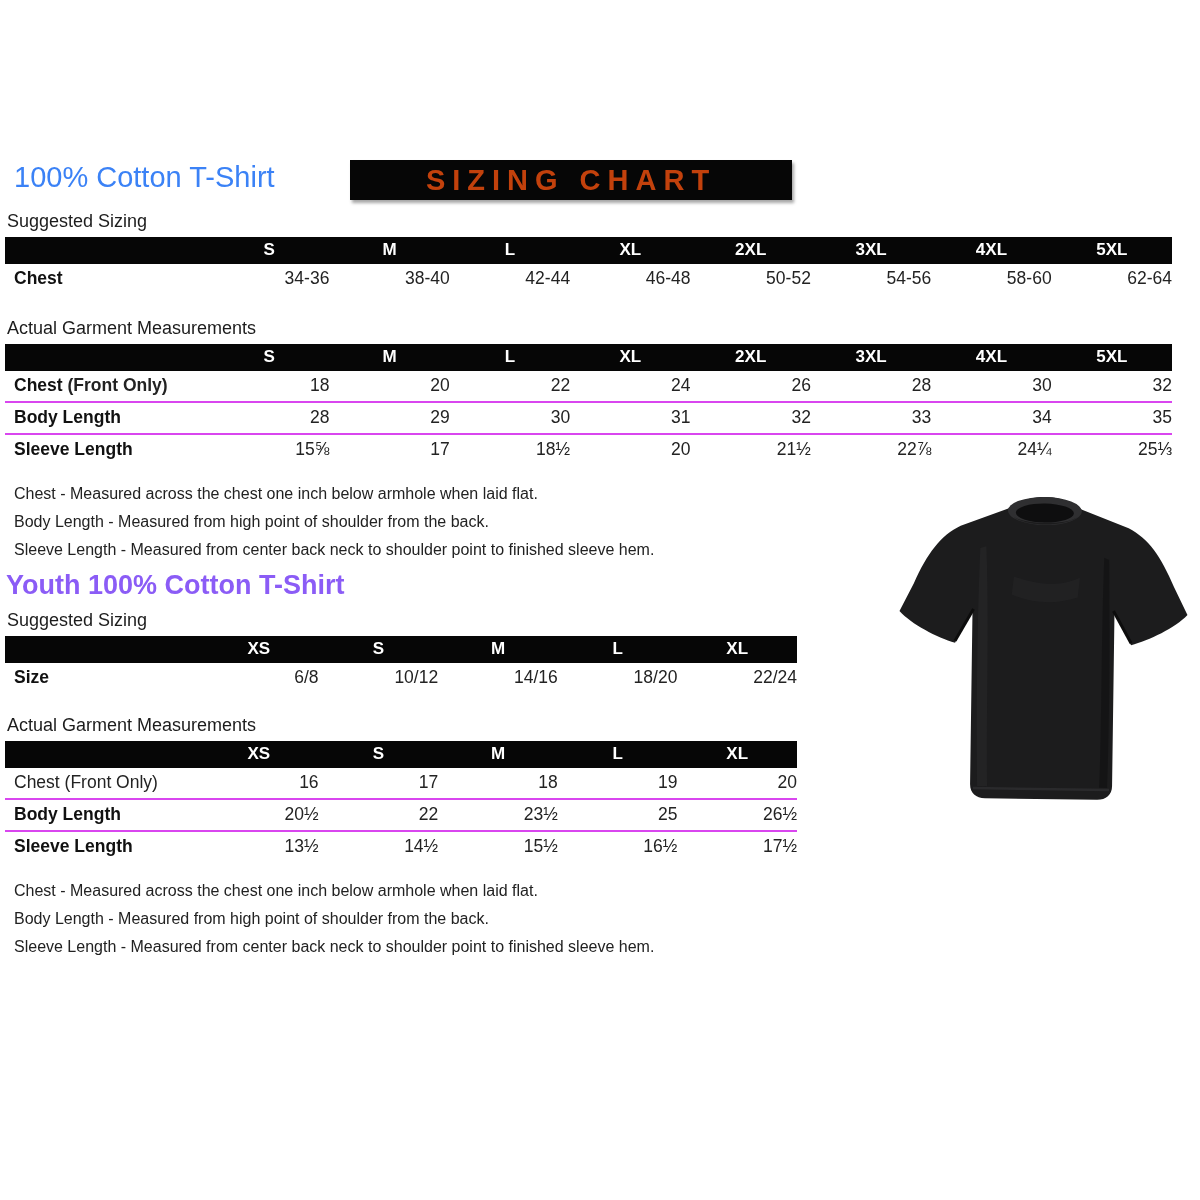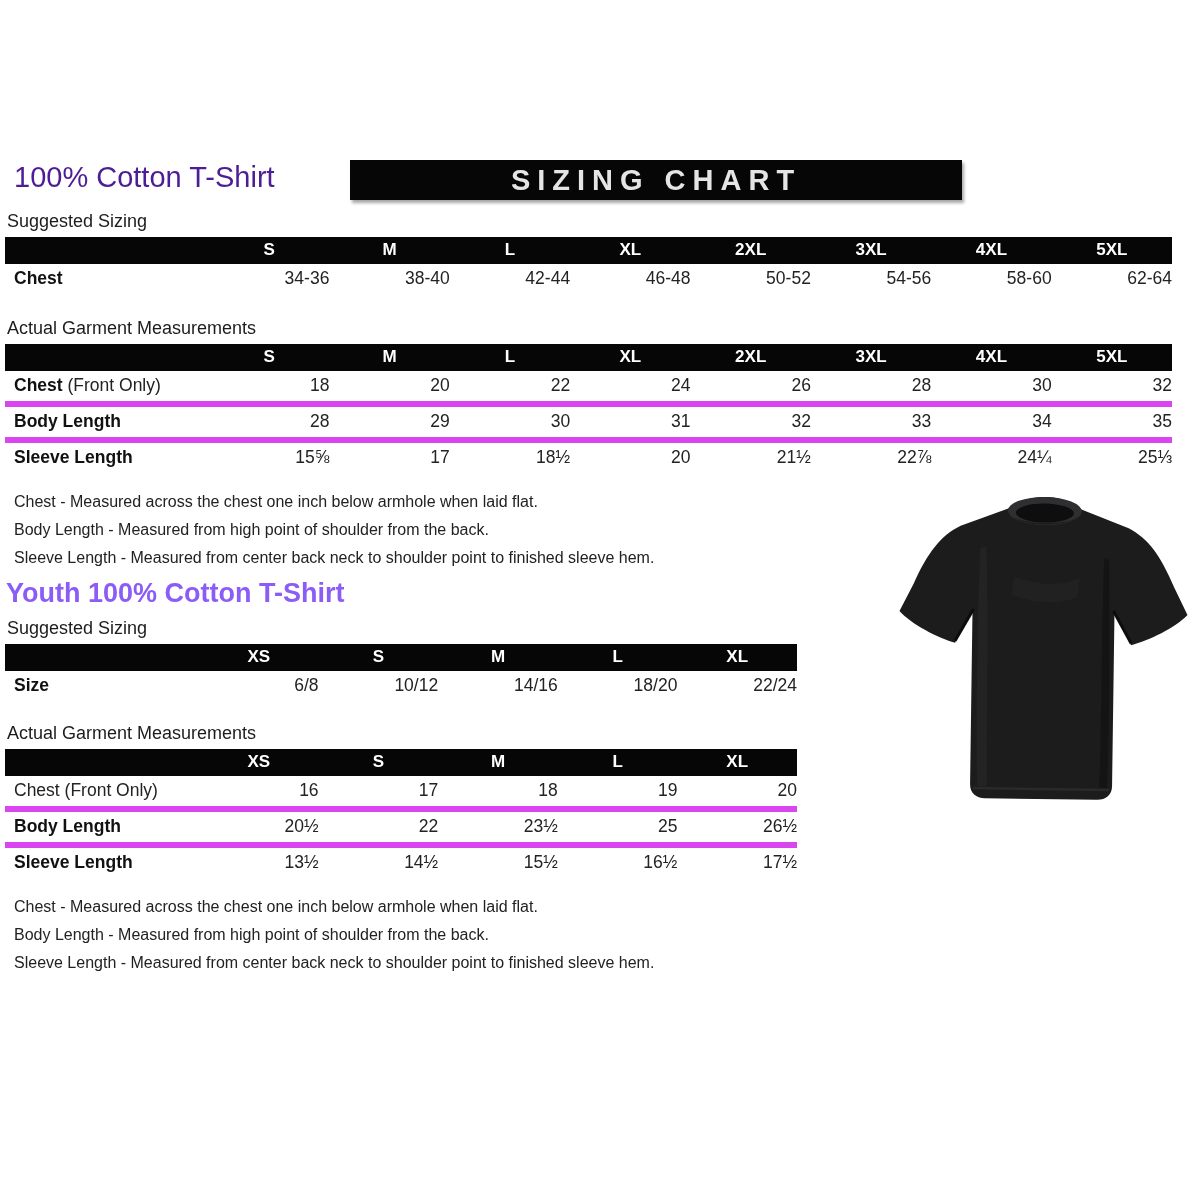--- a/index.html
+++ b/index.html
@@ -5,46 +5,46 @@
   html,body { margin:0; padding:0; }
   body {
     width:1200px; height:1200px; background:#ffffff; position:relative; overflow:hidden;
     font-family:"Liberation Sans", sans-serif; color:#151515;
     -webkit-font-smoothing:antialiased;
   }
   .content { position:absolute; top:160px; left:0; width:1200px; }
 
   
   .header-row { position:relative; height:42px; margin-left:14px; }
-  .h1 { font-size:29px; font-weight:400; color:#4c1d95; line-height:34px; }
+  .h1 { font-size:29px; font-weight:400; color:#3b82f6; line-height:34px; }
   .banner {
-    position:absolute; left:336px; top:0; width:612px; height:40px;
-    background:#060606; color:#e5e5e5; display:flex; align-items:center; justify-content:center;
+    position:absolute; left:336px; top:0; width:442px; height:40px;
+    background:#060606; color:#c2410c; display:flex; align-items:center; justify-content:center;
     font-weight:700; font-size:29px; letter-spacing:7px;
     box-shadow:2px 3px 3px rgba(0,0,0,0.35);
   }
   .youth-heading { font-size:27px; font-weight:700; color:#8b5cf6; margin:6px 0 0 6px; line-height:31px; }
 
   .section-label { font-size:18px; color:#1c1c1c; margin:9px 0 6px 7px; line-height:20px; }
 
   
   table.sz { border-collapse:collapse; table-layout:fixed; margin-left:5px; }
   .adult-w table.sz { width:1167px; }
   .youth-w table.sz { width:792px; }
   table.sz thead th {
     background:#060606; color:#ffffff; font-size:17px; font-weight:700;
     padding:3px 0 4px; text-align:center;
   }
   table.sz tbody td { font-size:17.5px; text-align:right; padding:4px 0 5px; color:#232323; }
   table.sz .lbl { text-align:left; padding-left:9px; }
   .adult-w .lbl { width:195px; }
   .youth-w .lbl { width:185px; }
   td.lbl .b { font-weight:700; color:#111; }
-  td.lbl .sfx { font-weight:400; color:#222; }
-  .agm tbody tr + tr { border-top:6px solid #d946ef; }
+  td.lbl .sfx { font-weight:700; color:#222; }
+  .agm tbody tr + tr { border-top:2px solid #d946ef; }
 
   .notes { margin:15px 0 0 14px; }
   .note { font-size:16px; line-height:28px; color:#222; }
 
   
   .tshirt-wrap { position:absolute; left:893px; top:487px; width:300px; height:325px; }
 </style>
 </head>
 <body>
 

